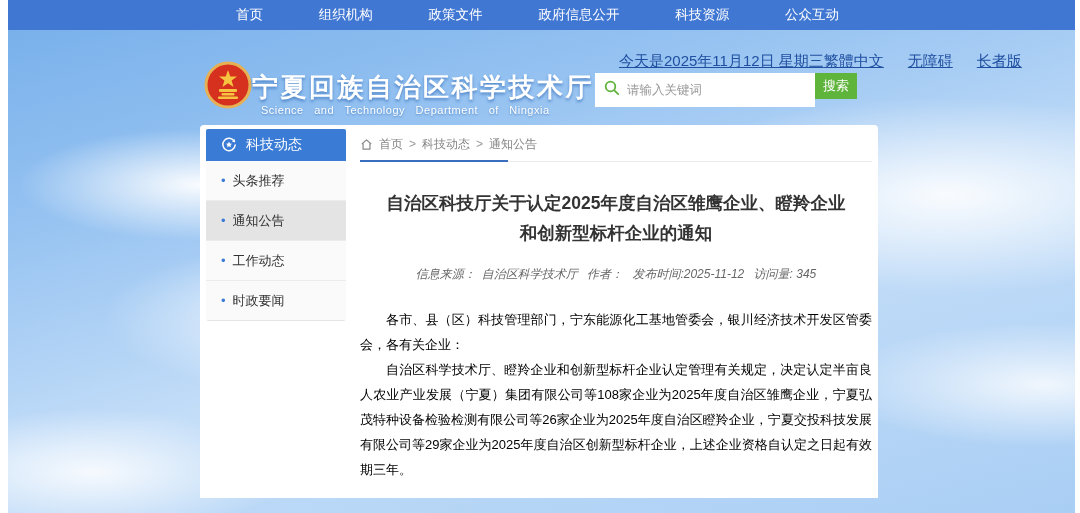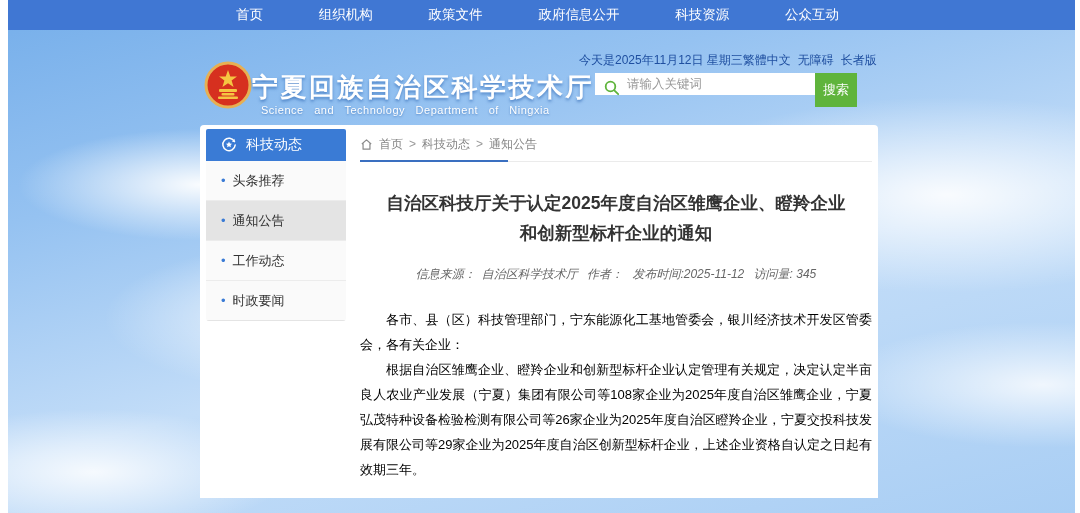--- a/index.html
+++ b/index.html
@@ -41,42 +41,42 @@
     text-shadow: 0 2px 3px rgba(25,84,166,.55);
     white-space:nowrap;
   }
   .site-subtitle {
     position:absolute; left:261px; top:104px; z-index:4;
     color:#fff; font-size:11px; letter-spacing:.5px; word-spacing:7px;
     text-shadow: 0 1px 2px rgba(25,84,166,.5);
     white-space:nowrap;
   }
   .date-row {
-    position:absolute; left:579px; top:52px; width:278px; z-index:4;
+    position:absolute; left:619px; top:52px; width:278px; z-index:4;
     display:flex; justify-content:space-between; align-items:center;
-    color:#1f4fa0; font-size:12px; white-space:nowrap;
-  }
-  .quick-links { display:flex; gap:7px;justify-content:center; }
+    color:#1f4fa0; font-size:15px; white-space:nowrap;text-decoration:underline;
+  }
+  .quick-links { display:flex; gap:24px;justify-content:center; }
   .quick-link { cursor:pointer; }
   .search-bar {
     position:absolute; left:595px; top:73px; width:262px; height:30px; z-index:4;
     display:flex;
   }
   .search-input-wrap {
-    position:relative; width:220px; height:22px; background:#fff;
+    position:relative; width:220px; height:34px; background:#fff;
   }
   .search-input-wrap svg { position:absolute; left:9px; top:7px; }
   .search-input {
     width:100%; height:100%; border:none; outline:none;
     padding-left:32px; font-size:12.5px; color:#333;
     font-family:"Liberation Sans","DejaVu Sans",sans-serif;
   }
   .search-input::placeholder { color:#999; }
   .search-btn {
-    width:42px; height:34px; border:none; background:#5fb43c; color:#fff;
+    width:42px; height:26px; border:none; background:#5fb43c; color:#fff;
     font-size:13px; cursor:pointer; font-family:"Liberation Sans","DejaVu Sans",sans-serif;
   }
   
   .main-wrap {
     position:absolute; left:200px; top:125px; width:678px; height:373px;
     background:#fff; border-radius:4px 4px 0 0; z-index:3;
   }
   
   .sidebar { position:absolute; left:6px; top:4px; width:140px; }
   .sidebar-header {
@@ -213,18 +213,18 @@
 
     <div class="article-meta">
       <span>信息来源：</span><span>自治区科学技术厅</span>
       <span>作者：</span>
       <span>发布时间:2025-11-12</span>
       <span>访问量: 345</span>
     </div>
 
     <div class="article-body">
       <p>各市、县（区）科技管理部门，宁东能源化工基地管委会，银川经济技术开发区管委会，各有关企业：</p>
-      <p>根据自治区雏鹰企业、瞪羚企业和创新型标杆企业认定管理有关规定，决定认定半亩良人农业产业发展（宁夏）集团有限公司等108家企业为2025年度自治区雏鹰企业，宁夏弘茂特种设备检验检测有限公司等26家企业为2025年度自治区瞪羚企业，宁夏交投科技发展有限公司等29家企业为2025年度自治区创新型标杆企业，上述企业资格自认定之日起有效期三年。</p>
+      <p>自治区科学技术厅、瞪羚企业和创新型标杆企业认定管理有关规定，决定认定半亩良人农业产业发展（宁夏）集团有限公司等108家企业为2025年度自治区雏鹰企业，宁夏弘茂特种设备检验检测有限公司等26家企业为2025年度自治区瞪羚企业，宁夏交投科技发展有限公司等29家企业为2025年度自治区创新型标杆企业，上述企业资格自认定之日起有效期三年。</p>
     </div>
 
   </div>
 
 </div>
 
 </body></html>

